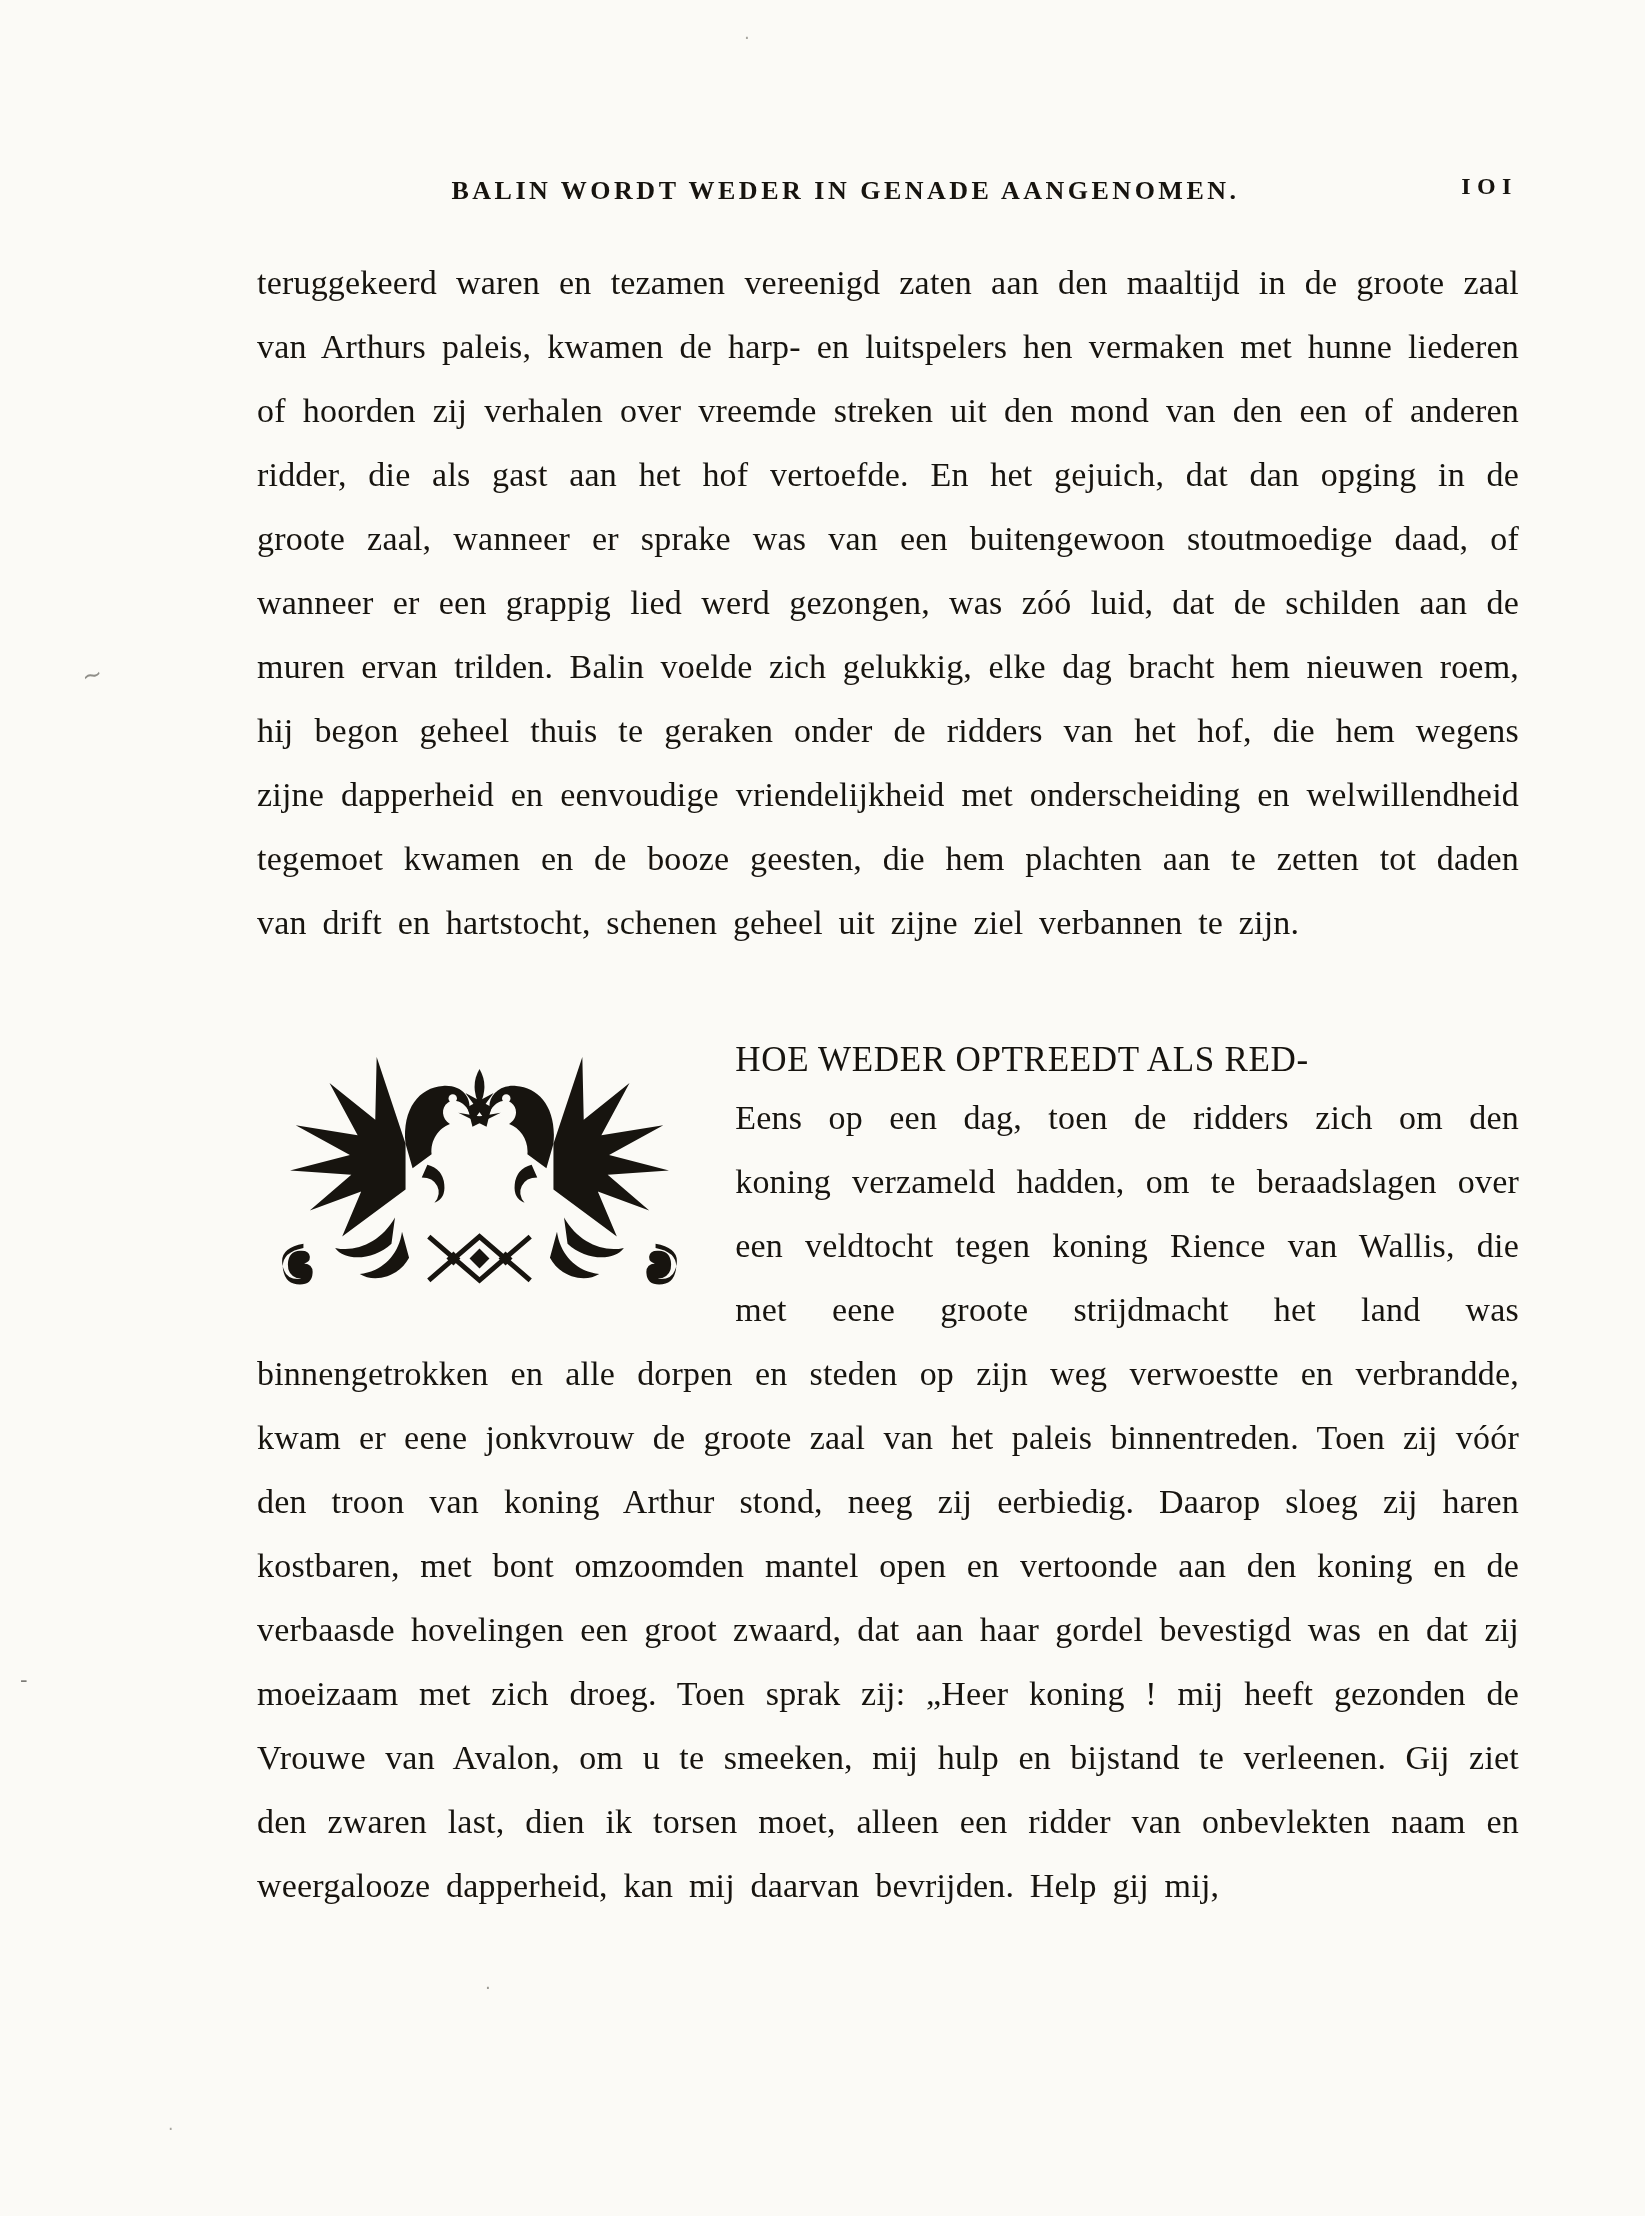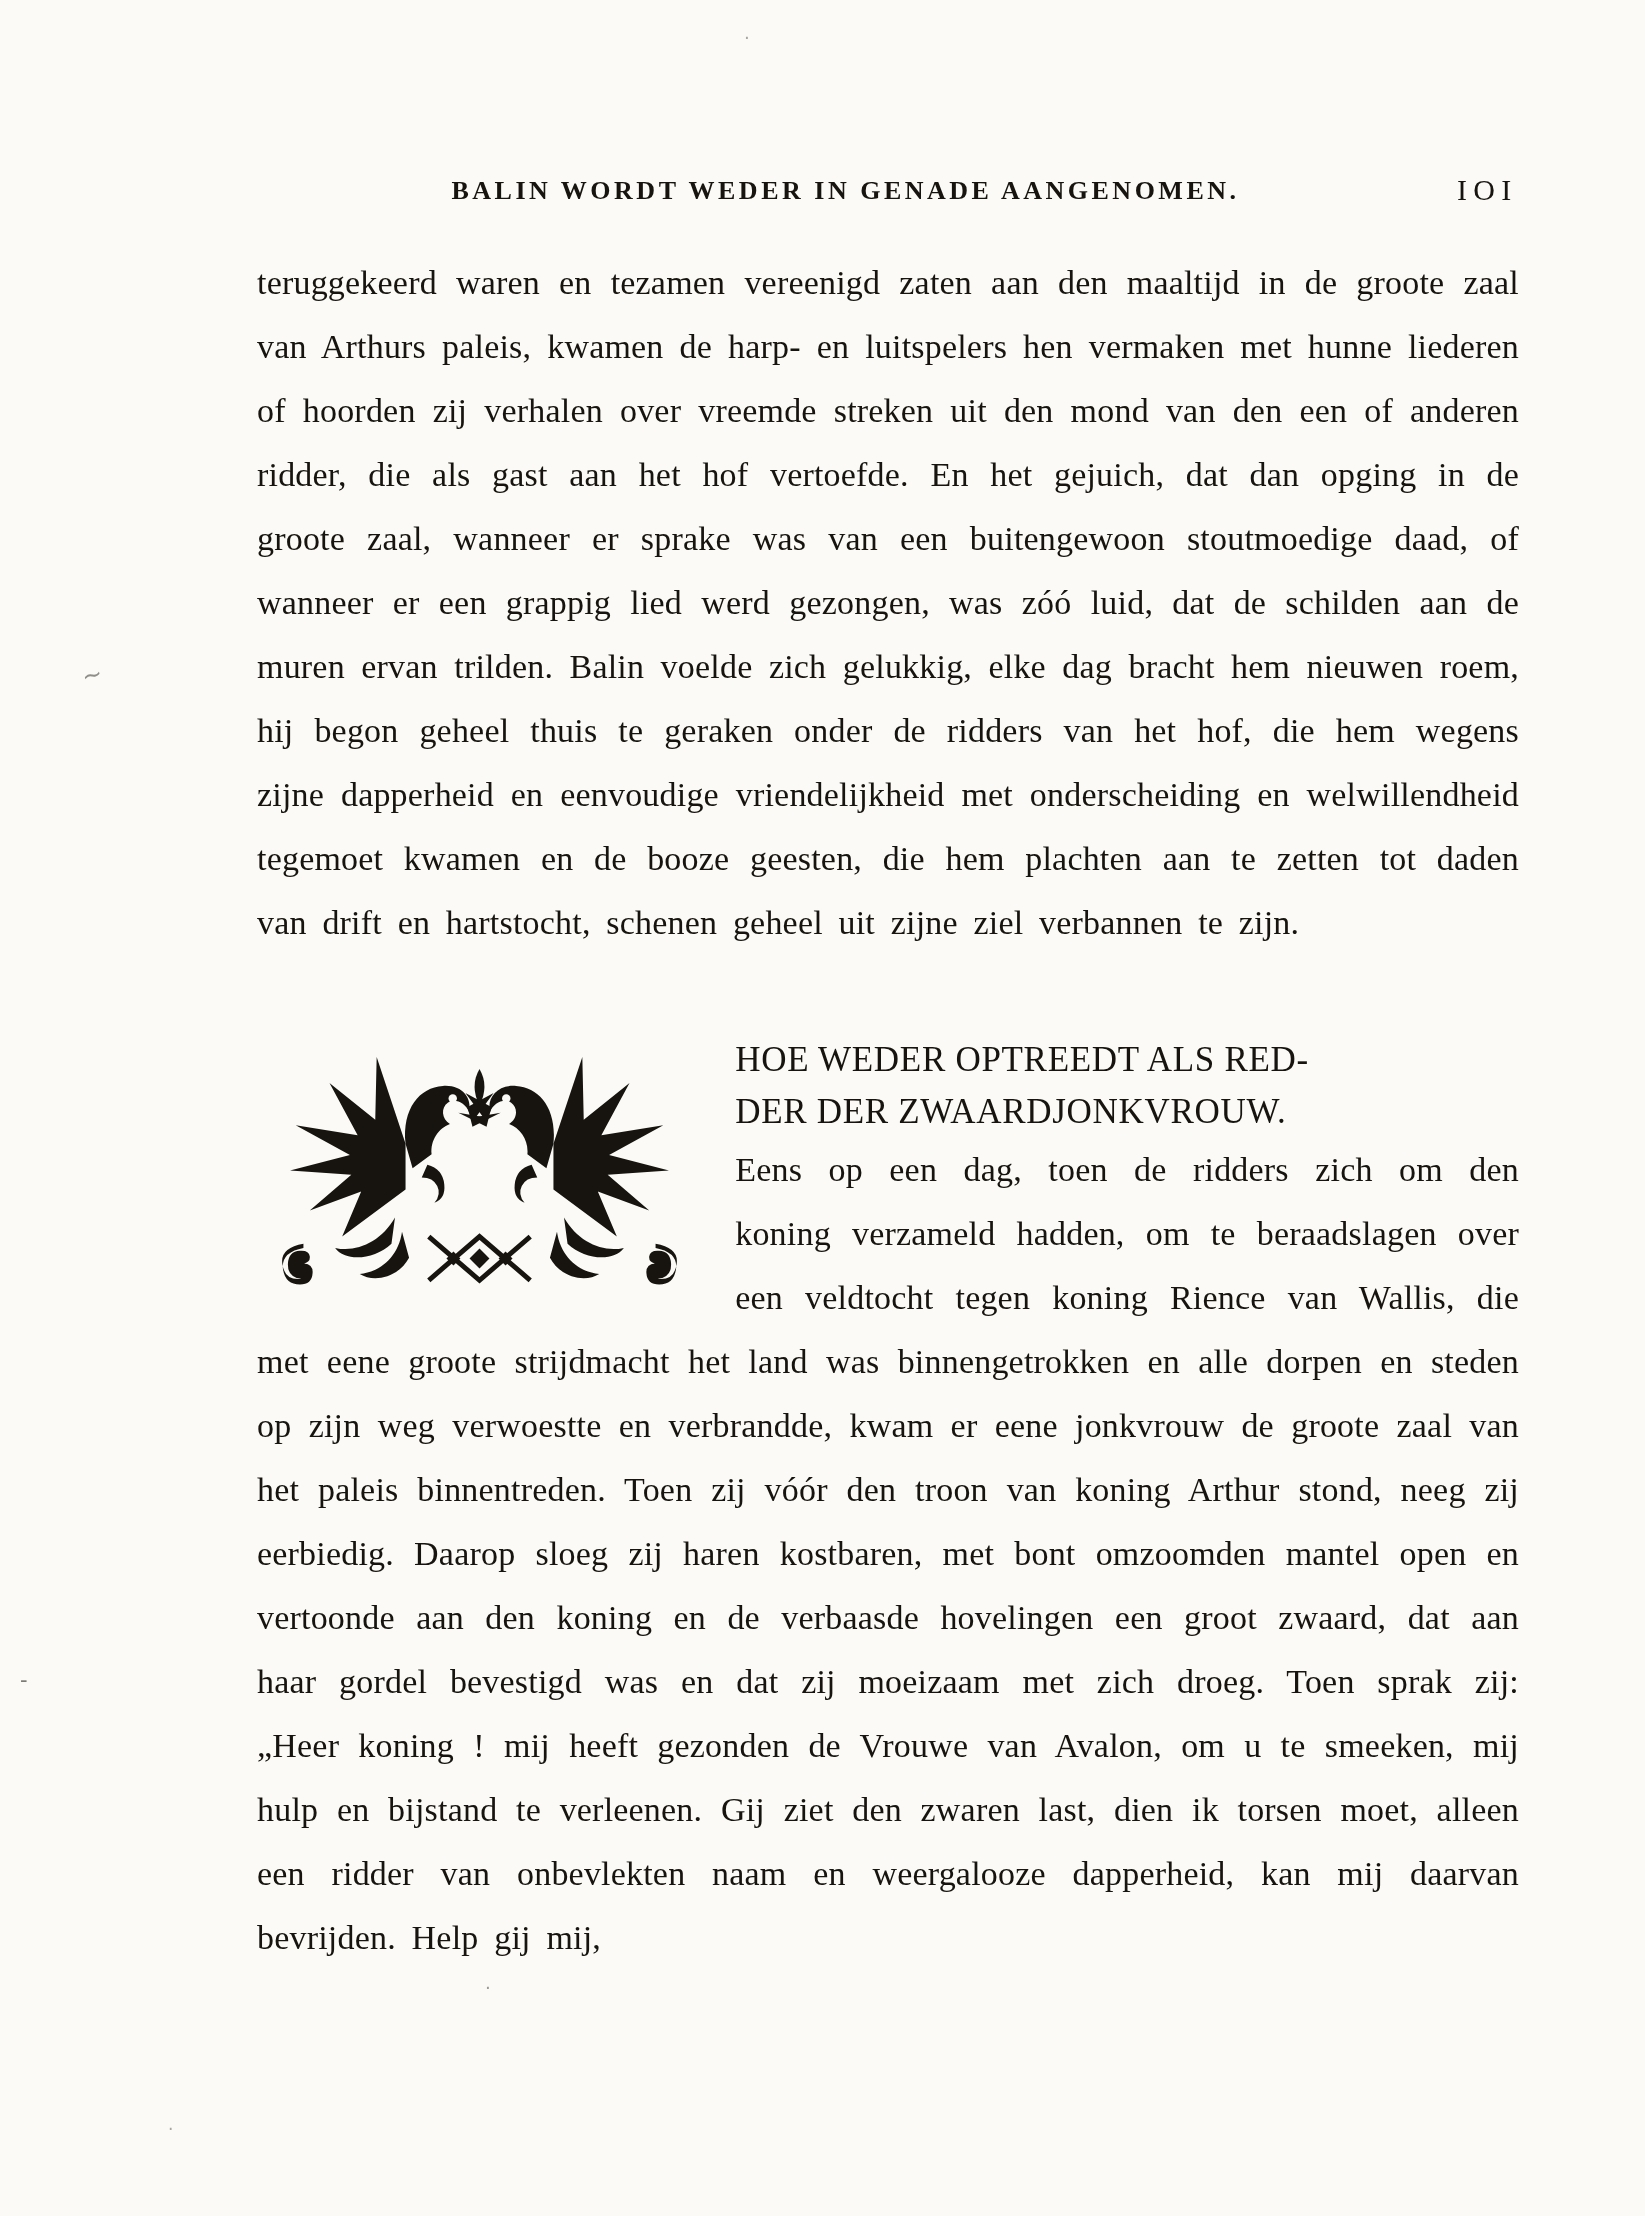--- a/index.html
+++ b/index.html
@@ -28,23 +28,23 @@
     text-align:center;
     font-size:26px;
     letter-spacing:3.5px;
     font-weight:bold;
     padding-right:85px;
     white-space:nowrap;
   }
   .page-number {
     position:absolute;
     right:1.4px; top:-2.8px;
-    font-size:30px;
+    font-size:24px;
     letter-spacing:6.3px;
-    font-weight:normal;
+    font-weight:bold;
   }
   .body-text {
     margin:0;
     font-size:34px;
     line-height:64px;
     text-align:justify;
     word-spacing:7px;
     letter-spacing:0.2px;
   }
   .section { margin-top:79px; }
@@ -127,21 +127,20 @@
           <g fill="#17140f">
             <rect x="300" y="303" width="20" height="20" transform="rotate(45 310 313)"></rect>
             <rect x="266" y="306" width="14" height="14" transform="rotate(45 273 313)"></rect>
             <rect x="340" y="306" width="14" height="14" transform="rotate(45 347 313)"></rect>
           </g>
         </svg>
       </div>
 
       <div class="chapter-heading">
         <div>HOE WEDER OPTREEDT ALS RED-</div>
-        <div>DER DER ZWAARDJONKVROUW.</div>
       </div>
 
       <p class="body-text">Eens op een dag, toen de ridders zich om den koning verzameld hadden, om te beraadslagen over een veldtocht tegen koning Rience van Wallis, die met eene groote strijdmacht het land was binnengetrokken en alle dorpen en steden op zijn weg verwoestte en verbrandde, kwam er eene jonkvrouw de groote zaal van het paleis binnentreden. Toen zij vóór den troon van koning Arthur stond, neeg zij eerbiedig. Daarop sloeg zij haren kostbaren, met bont omzoomden mantel open en vertoonde aan den koning en de verbaasde hovelingen een groot zwaard, dat aan haar gordel bevestigd was en dat zij moeizaam met zich droeg. Toen sprak zij: „Heer koning ! mij heeft gezonden de Vrouwe van Avalon, om u te smeeken, mij hulp en bijstand te verleenen. Gij ziet den zwaren last, dien ik torsen moet, alleen een ridder van onbevlekten naam en weergalooze dapperheid, kan mij daarvan bevrijden. Help gij mij,</p>
 
     </div>
 
   </div>
 </div>
 
 

